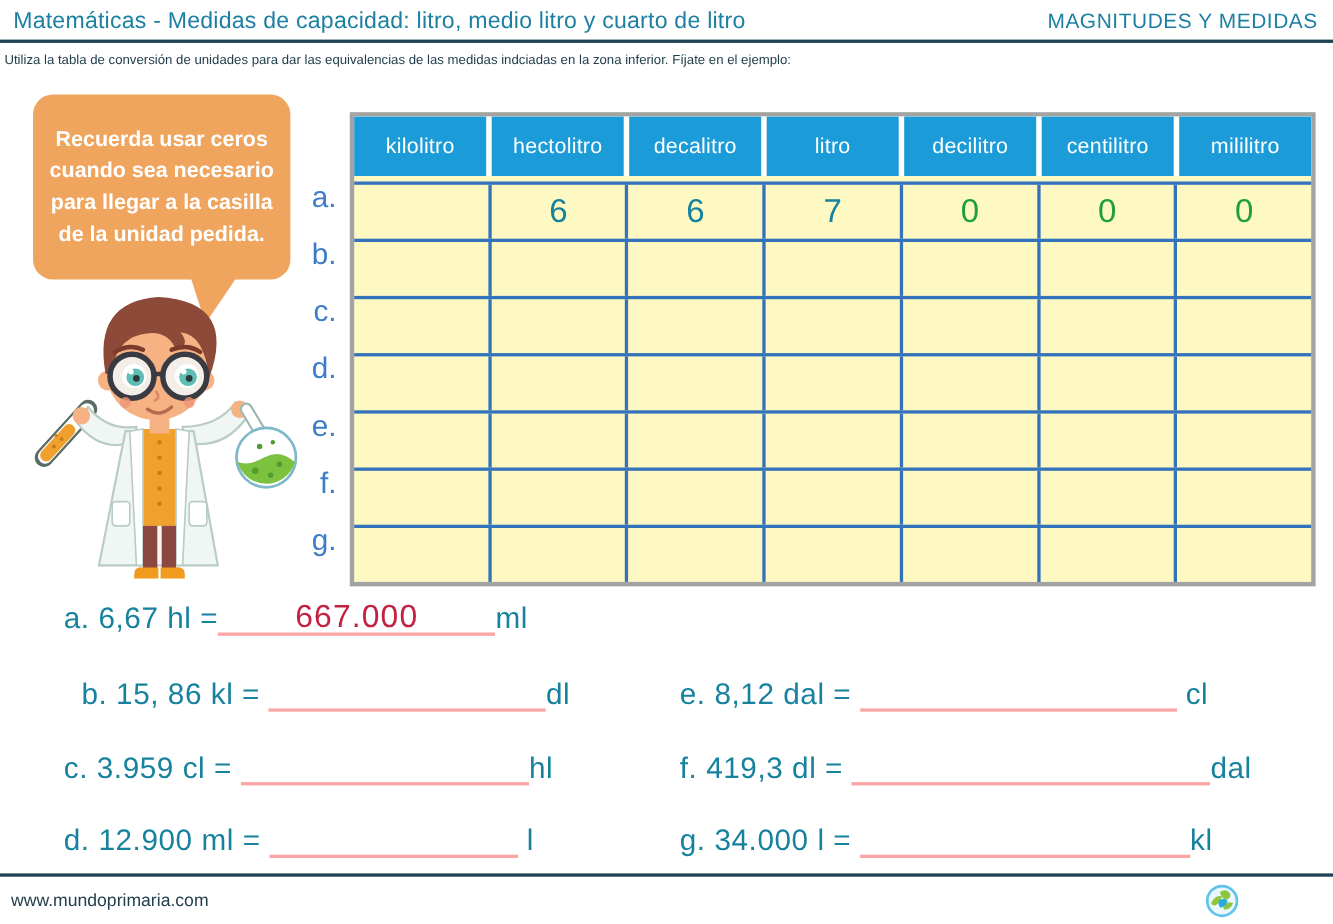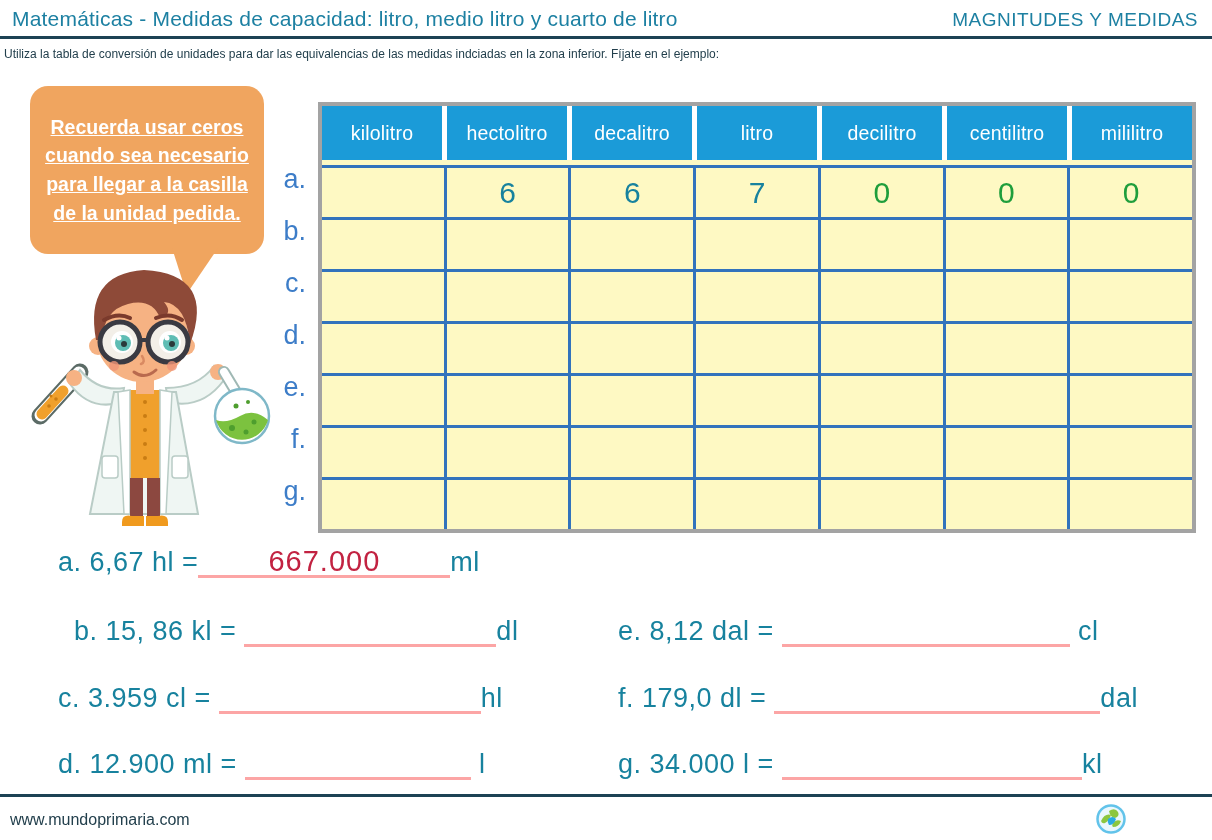--- a/index.html
+++ b/index.html
@@ -8,21 +8,21 @@
 
   
   .hdr-title { position:absolute; left:12px; top:7px; font-size:21px; color:#1d80a2; letter-spacing:.2px; }
   .hdr-category { position:absolute; right:14px; top:9px; font-size:19px; color:#1d80a2; letter-spacing:.5px; }
   .top-divider { position:absolute; left:0; top:36px; width:100%; height:3px; background:#1c4254; }
   .instruction { position:absolute; left:4px; top:47px; width:1195px; font-size:12px; color:#223f4c; }
 
   
   .bubble { position:absolute; left:30px; top:86px; width:234px; height:168px; background:#f0a55f;
             border-radius:18px; color:#fff; font-size:19.5px; font-weight:bold; line-height:1.47;
-            text-align:center; display:flex; align-items:center; justify-content:center; padding:8px 12px;text-decoration:underline; }
+            text-align:center; display:flex; align-items:center; justify-content:center; padding:8px 12px; }
   .bubble-tail { position:absolute; left:172px; top:248px; width:46px; height:46px; background:#f0a55f;
                  clip-path:polygon(0 0,100% 0,32% 100%); }
 
   
   .character { position:absolute; left:18px; top:260px; width:256px; height:276px; }
 
   
   .table-wrap { position:absolute; left:318px; top:102px; width:878px; border:4px solid #a3a3a3; background:#fef9c3; }
   .thead { display:flex; gap:5px; background:#fff; height:54px; }
   .th { flex:1; background:#1b9bd8; color:#fff; display:flex; align-items:center; justify-content:center;
@@ -213,21 +213,21 @@
       <div class="row-label">f.</div>
       <div class="row-label">g.</div>
     </div>
 
   <div id="exercises">
       <div class="ex" style="left: 58px; top: 544px;"><span>a. 6,67 hl =</span><span class="ex-blank" style="width: 252px;"><span class="ex-answer">667.000</span></span><span>ml</span></div>
       <div class="ex" style="left: 58px; top: 613px; margin-left: 16px;"><span>b. 15, 86 kl = </span><span class="ex-blank" style="width: 252px;"><span class="ex-answer"></span></span><span>dl</span></div>
       <div class="ex" style="left: 58px; top: 680px;"><span>c. 3.959 cl = </span><span class="ex-blank" style="width: 262px;"><span class="ex-answer"></span></span><span>hl</span></div>
       <div class="ex" style="left: 58px; top: 746px;"><span>d. 12.900 ml = </span><span class="ex-blank" style="width: 226px;"><span class="ex-answer"></span></span><span> l</span></div>
       <div class="ex" style="left: 618px; top: 613px;"><span>e. 8,12 dal = </span><span class="ex-blank" style="width: 288px;"><span class="ex-answer"></span></span><span> cl</span></div>
-      <div class="ex" style="left: 618px; top: 680px;"><span>f. 179,0 dl = </span><span class="ex-blank" style="width: 326px;"><span class="ex-answer"></span></span><span>dal</span></div>
+      <div class="ex" style="left: 618px; top: 680px;"><span>f. 419,3 dl = </span><span class="ex-blank" style="width: 326px;"><span class="ex-answer"></span></span><span>dal</span></div>
       <div class="ex" style="left: 618px; top: 746px;"><span>g. 34.000 l = </span><span class="ex-blank" style="width: 300px;"><span class="ex-answer"></span></span><span>kl</span></div>
     </div>
 
   <div class="footer-line"></div>
   <div class="site">www.mundoprimaria.com</div>
   <div class="logo">
     <svg width="32" height="32" viewBox="0 0 32 32">
       <circle cx="16" cy="16" r="13.5" fill="#eaf7fd" stroke="#62c3ea" stroke-width="2.5"></circle>
       <path d="M6,18 Q10,10 16,12 Q14,18 10,20 Q7,21 6,18 Z" fill="#8cc63f"></path>
       <path d="M18,24 Q24,24 26,18 Q22,16 19,19 Q16,22 18,24 Z" fill="#8cc63f"></path>

